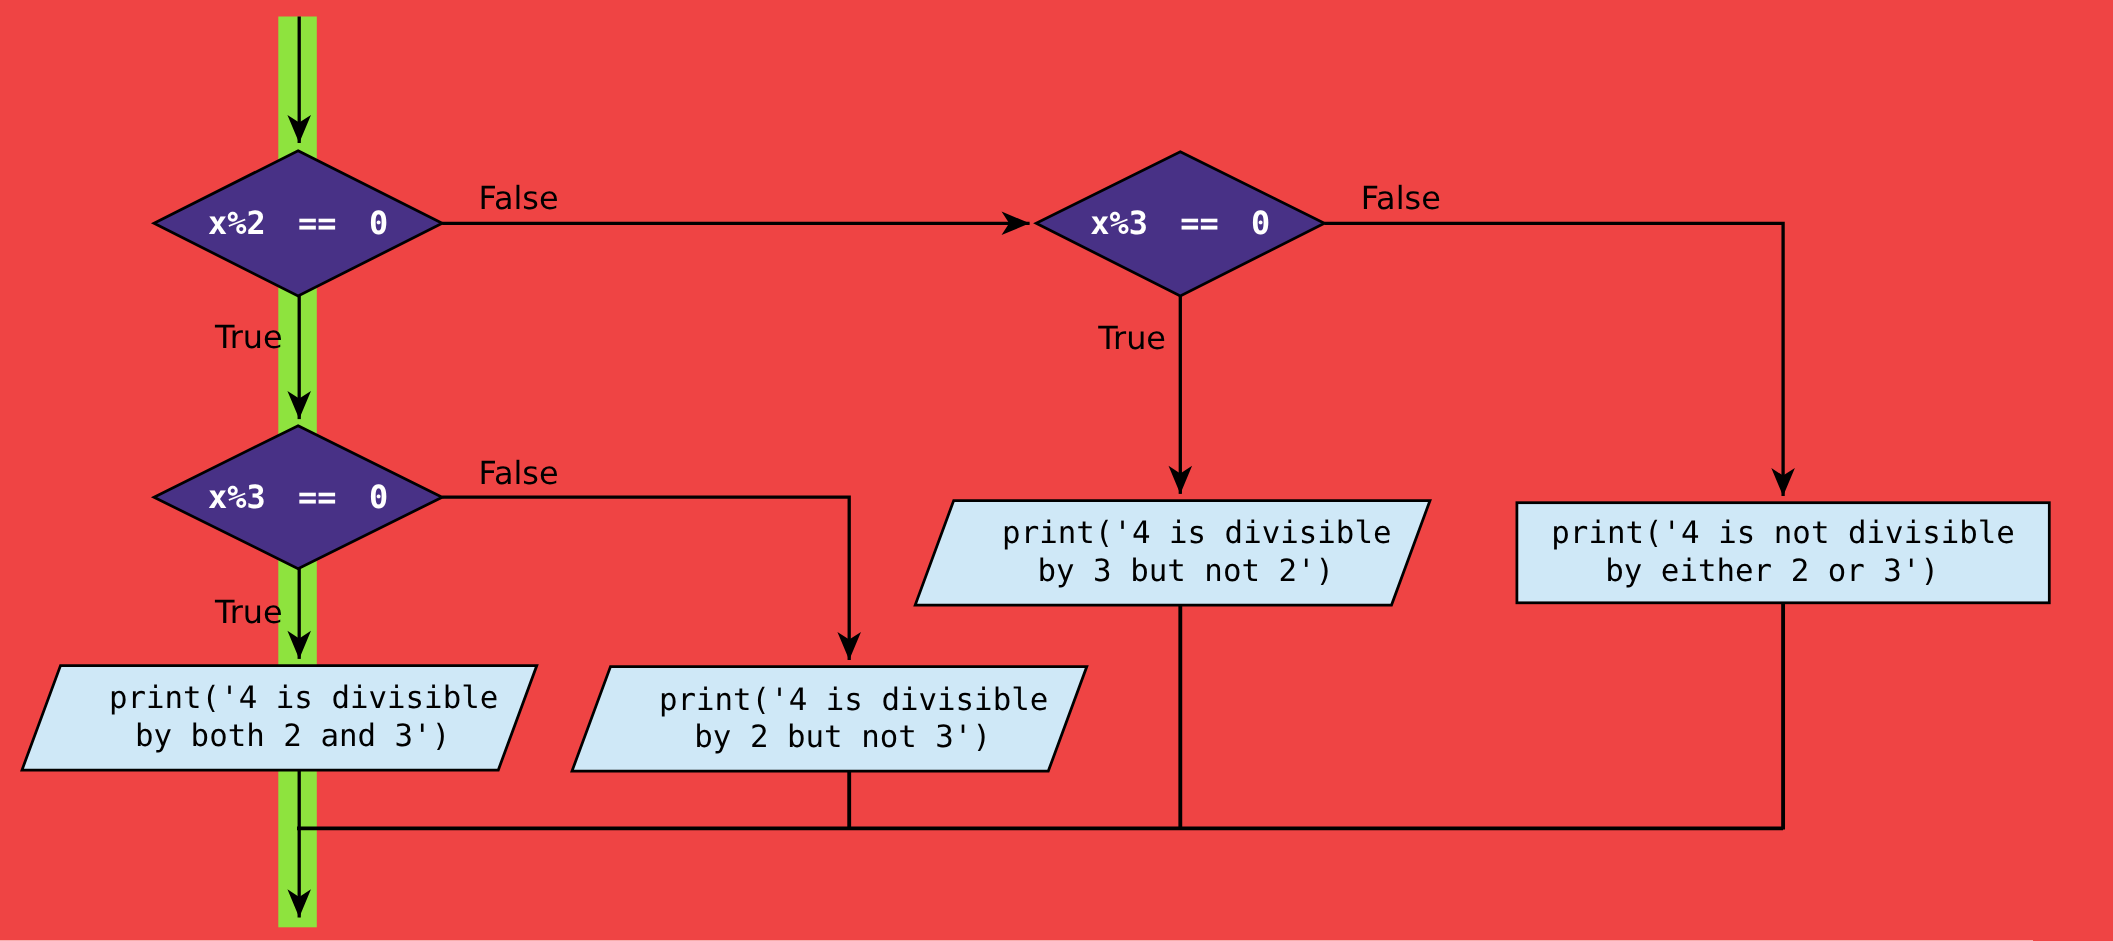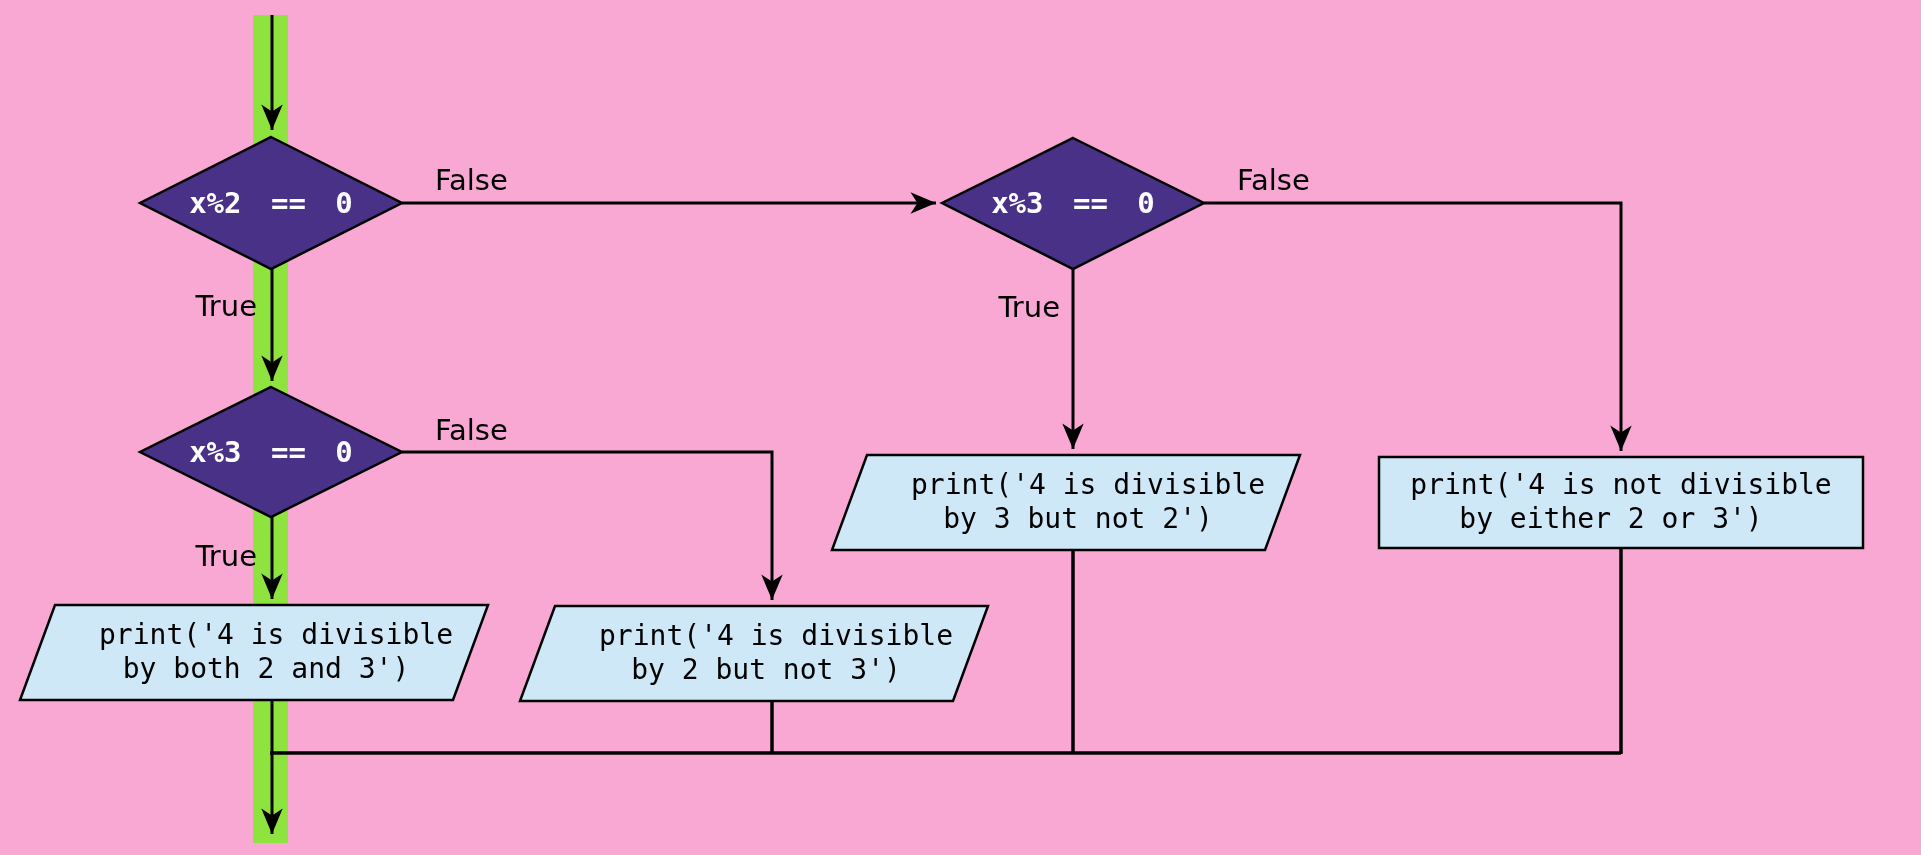--- a/index.html
+++ b/index.html
@@ -4,21 +4,21 @@
 <style>
   html, body {
     margin: 0;
     padding: 0;
     background: #ffffff;
   }
   .stage {
     position: relative;
     width: 1921px;
     height: 855px;
-    background: #f9a8d4;
+    background: #ef4444;
     overflow: hidden;
   }
   svg { display: block; }
   .edge {
     fill: none;
     stroke: #000000;
     stroke-width: 3;
   }
   .edge-plain {
     fill: none;

